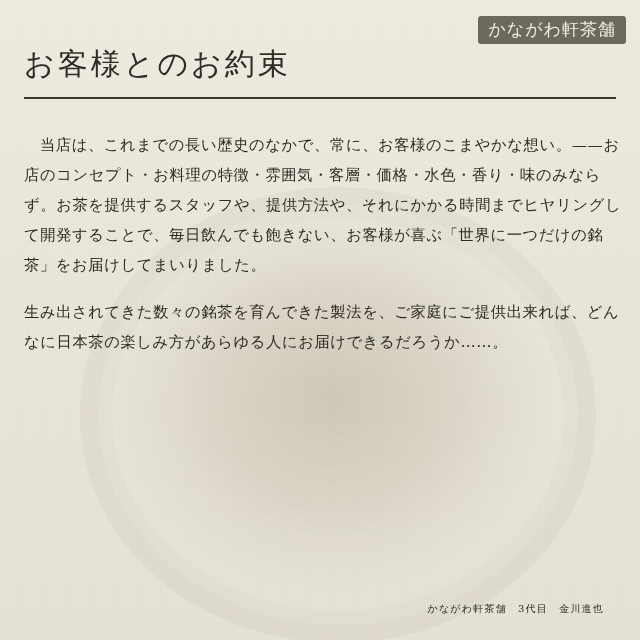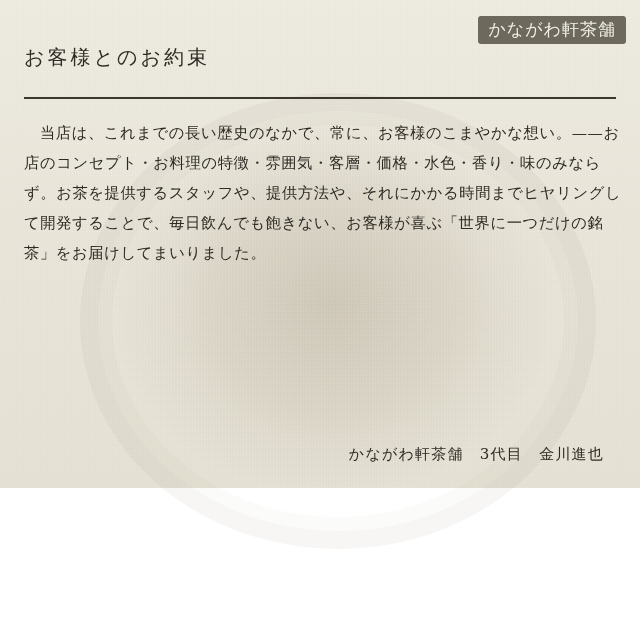--- a/index.html
+++ b/index.html
@@ -8,21 +8,21 @@
   }
   body {
     width: 640px;
     height: 640px;
     overflow: hidden;
     font-family: "Liberation Serif", "DejaVu Serif", serif;
   }
   .page {
     position: relative;
     width: 640px;
-    height: 488px;
+    height: 640px;
     background:
       radial-gradient(ellipse 300px 260px at 52% 62%, rgba(150,138,112,0.22) 0%, rgba(150,138,112,0.13) 42%, rgba(150,138,112,0.05) 62%, rgba(150,138,112,0.0) 75%),
       radial-gradient(ellipse 230px 200px at 52% 62%, rgba(140,128,102,0.10) 0%, rgba(140,128,102,0.0) 70%),
       linear-gradient(180deg, #efece1 0%, #eae6da 45%, #e6e2d5 100%);
     box-sizing: border-box;
   }
   
   .paper-noise {
     position: absolute;
     inset: 0;
@@ -56,21 +56,21 @@
     letter-spacing: 1px;
     padding: 5px 10px 6px 10px;
     border-radius: 3px;
     line-height: 1;
     white-space: nowrap;
   }
   .title {
     position: absolute;
     left: 24px;
     top: 44px;
-    font-size: 20px;
+    font-size: 30px;
     letter-spacing: 3px;
     color: #2f2c25;
     font-family: "DejaVu Serif", serif;
     font-weight: normal;
     margin: 0;
   }
   .rule {
     position: absolute;
     left: 24px;
     top: 97px;
@@ -83,46 +83,47 @@
     left: 24px;
     top: 118px;
     width: 600px;
     color: #2e2b24;
     font-family: "DejaVu Serif", serif;
     font-size: 15.3px;
     line-height: 30px;
     letter-spacing: 0.6px;
   }
   .para {
-    margin: 0 0 17px 0;
+    margin: 12px 0 17px 0;
   }
   .para.indent {
     text-indent: 0;
   }
   .sig {
     position: absolute;
     right: 36px;
     bottom: 24px;
     font-family: "DejaVu Serif", serif;
-    font-size: 15px;
+    font-size: 10px;
     letter-spacing: 1.2px;
     color: #2e2b24;
     white-space: pre;
   }
 </style>
 </head>
 <body>
 
 <div class="page">
   <div class="paper-noise"></div>
   <div class="ring"></div>
 
   <div class="logo">かながわ軒茶舗</div>
 
   <h1 class="title">お客様とのお約束</h1>
   <div class="rule"></div>
 
   <div class="body">
     <p class="para indent">　当店は、これまでの長い歴史のなかで、常に、お客様のこまやかな想い。——お店のコンセプト・お料理の特徴・雰囲気・客層・価格・水色・香り・味のみならず。お茶を提供するスタッフや、提供方法や、それにかかる時間までヒヤリングして開発することで、毎日飲んでも飽きない、お客様が喜ぶ「世界に一つだけの銘茶」をお届けしてまいりました。</p>
+    <p class="para">生み出されてきた数々の銘茶を育んできた製法を、ご家庭にご提供出来れば、どんなに日本茶の楽しみ方があらゆる人にお届けできるだろうか……。</p>
   </div>
 
   <div class="sig">かながわ軒茶舗　3代目　金川進也</div>
 </div>
 
 </body></html>

